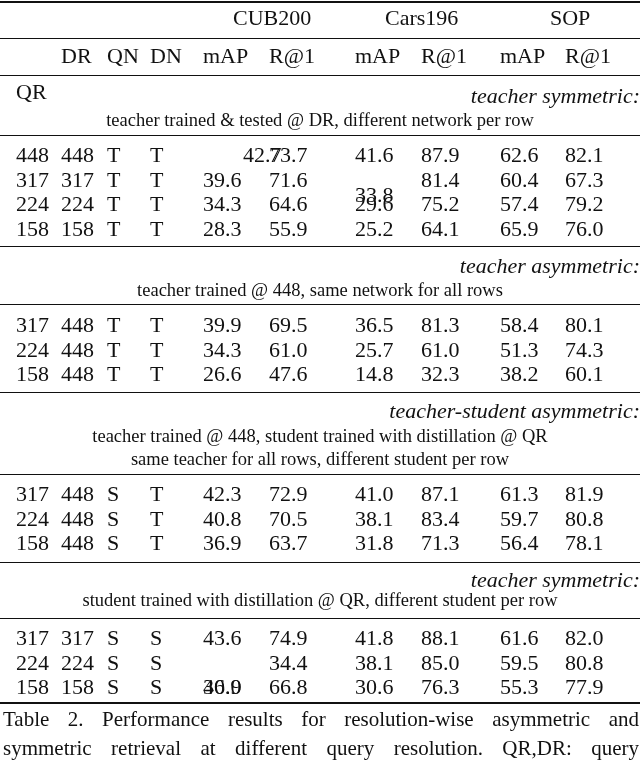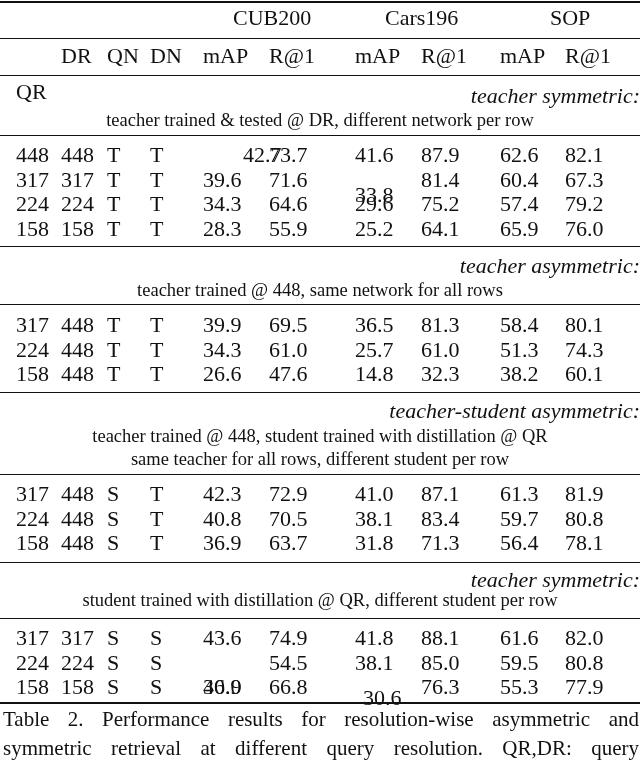--- a/index.html
+++ b/index.html
@@ -206,34 +206,34 @@
           <div class="cell" style="top: 626px; left: 421px;">88.1</div>
           <div class="cell" style="top: 626px; left: 500px;">61.6</div>
           <div class="cell" style="top: 626px; left: 565px;">82.0</div>
         </div>
         <div>
           <div class="cell" style="top: 650.5px; left: 16px;">224</div>
           <div class="cell" style="top: 650.5px; left: 61px;">224</div>
           <div class="cell" style="top: 650.5px; left: 107px;">S</div>
           <div class="cell" style="top: 650.5px; left: 150px;">S</div>
           <div class="cell" style="top: 650.5px; left: 203px; margin-top: 24px;">40.9</div>
-          <div class="cell" style="top: 650.5px; left: 269px;">54.5</div>
+          <div class="cell" style="top: 650.5px; left: 269px;">34.4</div>
           <div class="cell" style="top: 650.5px; left: 355px;">38.1</div>
           <div class="cell" style="top: 650.5px; left: 421px;">85.0</div>
           <div class="cell" style="top: 650.5px; left: 500px; text-align: center;">59.5</div>
           <div class="cell" style="top: 650.5px; left: 565px;">80.8</div>
         </div>
         <div>
           <div class="cell" style="top: 675px; left: 16px;">158</div>
           <div class="cell" style="top: 675px; left: 61px;">158</div>
           <div class="cell" style="top: 675px; left: 107px;">S</div>
           <div class="cell" style="top: 675px; left: 150px;">S</div>
           <div class="cell" style="top: 675px; left: 203px;">36.0</div>
           <div class="cell" style="top: 675px; left: 269px;">66.8</div>
-          <div class="cell" style="top: 675px; left: 363px; margin-top: 11px;">30.6</div>
+          <div class="cell" style="top: 675px; left: 355px;">30.6</div>
           <div class="cell" style="top: 675px; left: 421px;">76.3</div>
           <div class="cell" style="top: 675px; left: 500px;">55.3</div>
           <div class="cell" style="top: 675px; left: 565px;">77.9</div>
         </div>
         <div class="rule thick" style="top: 702px;"></div>
       </div>
     </div>
 
   <div class="caption" style="top:705px">Table 2. Performance results for resolution-wise asymmetric and</div>
   <div class="caption" style="top:734px">symmetric retrieval at different query resolution.  QR,DR: query</div>

